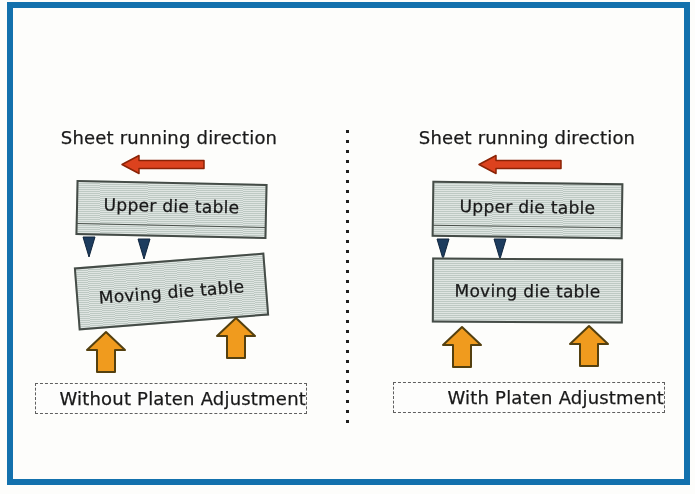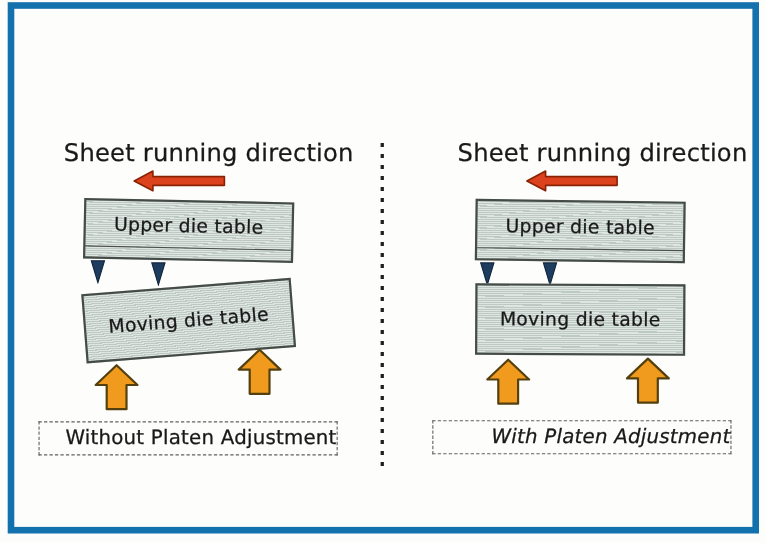--- a/index.html
+++ b/index.html
@@ -1,19 +1,19 @@
 <!DOCTYPE html>
 <html><head>
 <meta charset="utf-8">
 <style>
   html,body{margin:0;padding:0;width:695px;height:494px;background:#fdfdfb;overflow:hidden;}
   body{font-family:"DejaVu Sans",sans-serif;color:#191919;position:relative;-webkit-text-stroke:0.25px #191919;}
   .frame{position:absolute;left:7px;top:2px;width:683px;height:483px;box-sizing:border-box;border:6px solid #1371ad;background:#fdfdfb;}
   .abs{position:absolute;}
-  .panel-title{position:absolute;font-size:22px;text-align:center;white-space:nowrap;letter-spacing:0.2px;}
+  .panel-title{position:absolute;font-size:18px;text-align:center;white-space:nowrap;letter-spacing:0.2px;}
   .dtable{position:absolute;box-sizing:border-box;border:2px solid #454c47;background-color:#ccd5d0;background-image:repeating-linear-gradient(0deg, rgba(255,255,255,0.38) 0 1px, rgba(122,146,136,0.18) 1px 2px);display:flex;align-items:center;justify-content:center;font-size:17px;letter-spacing:0.3px;}
   .strip{position:absolute;left:-1px;right:-1px;bottom:9px;border-top:1.5px solid #4a514b;}
   .caption-box{position:absolute;box-sizing:border-box;width:272px;height:31px;border:1px dashed #606060;background:#fdfdfc;display:flex;align-items:center;justify-content:flex-end;font-size:18px;letter-spacing:0.2px;}
   .divider{position:absolute;left:346px;top:130px;width:3px;height:298px;background-image:repeating-linear-gradient(180deg,#1f1f1f 0 3.5px,transparent 3.5px 10px);}
 </style>
 </head>
 <body>
 
 <div class="frame"></div>
 
@@ -65,16 +65,16 @@
   </div>
   <div class="dtable" style="left:432px;top:258px;width:191px;height:65px;transform:rotate(0.3deg);">
     <span>Moving die table</span>
   </div>
   <svg class="abs" style="left:441px;top:325px;" width="42" height="44" viewBox="0 0 42 44">
     <polygon points="21,2 40,20 30,20 30,42 12,42 12,20 2,20" fill="#f09b1e" stroke="#54400f" stroke-width="2" stroke-linejoin="round"></polygon>
   </svg>
   <svg class="abs" style="left:568px;top:324px;" width="42" height="44" viewBox="0 0 42 44">
     <polygon points="21,2 40,20 30,20 30,42 12,42 12,20 2,20" fill="#f09b1e" stroke="#54400f" stroke-width="2" stroke-linejoin="round"></polygon>
   </svg>
-  <div class="caption-box" style="left:393px;top:382px;font-style:italic;">
+  <div class="caption-box" style="left:393px;top:382px;">
     <span>With Platen Adjustment</span>
   </div>
 </div>
 
 </body></html>

